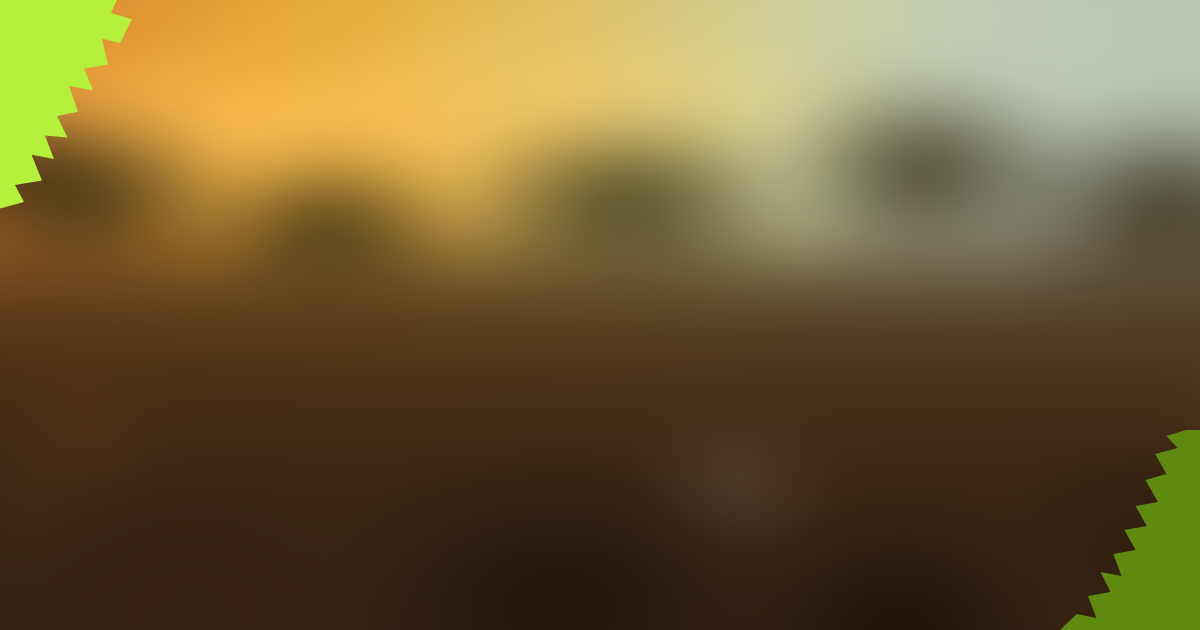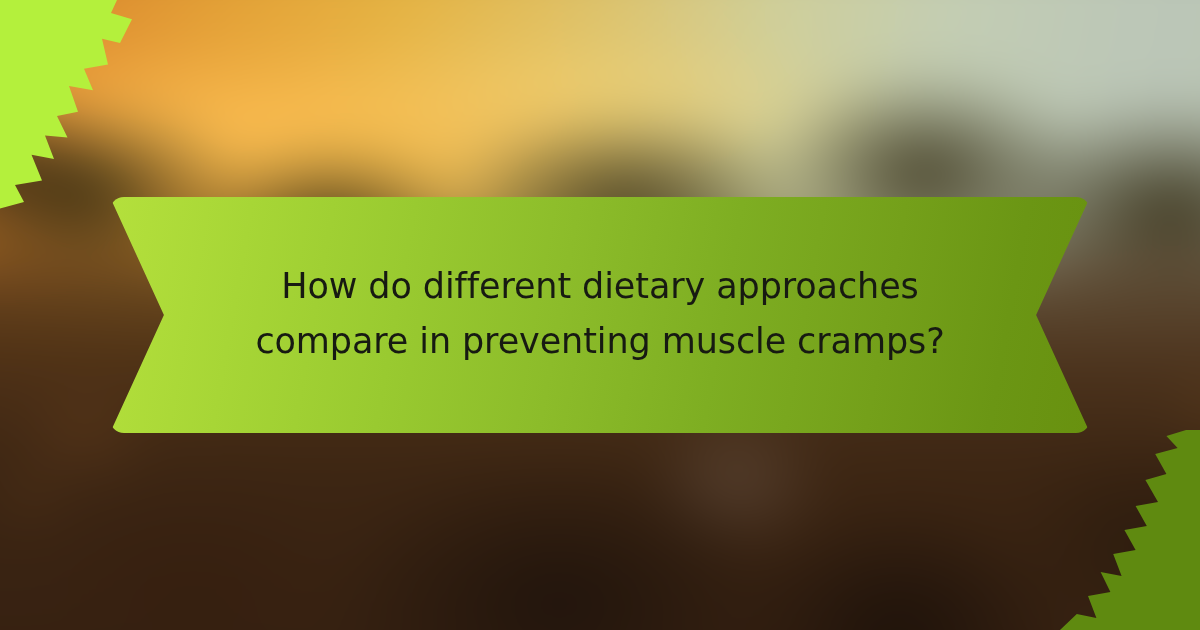--- a/index.html
+++ b/index.html
@@ -178,20 +178,14 @@
     <div class="bg-layer treeline"></div>
     <div class="bg-layer ground"></div>
     <div class="bg-layer foreground-masses"></div>
     <div class="bg-layer specks"></div>
   </div>
 
   <div id="deco-top-left" class="corner-deco"></div>
 
   <div id="deco-bottom-right" class="corner-deco"></div>
 
-  <div id="banner">
-    <div id="banner-text">
-      <span class="line">How do different dietary approaches</span>
-      <span class="line">compare in preventing muscle cramps?</span>
-    </div>
-  </div>
 
 </div>
 
 </body></html>

